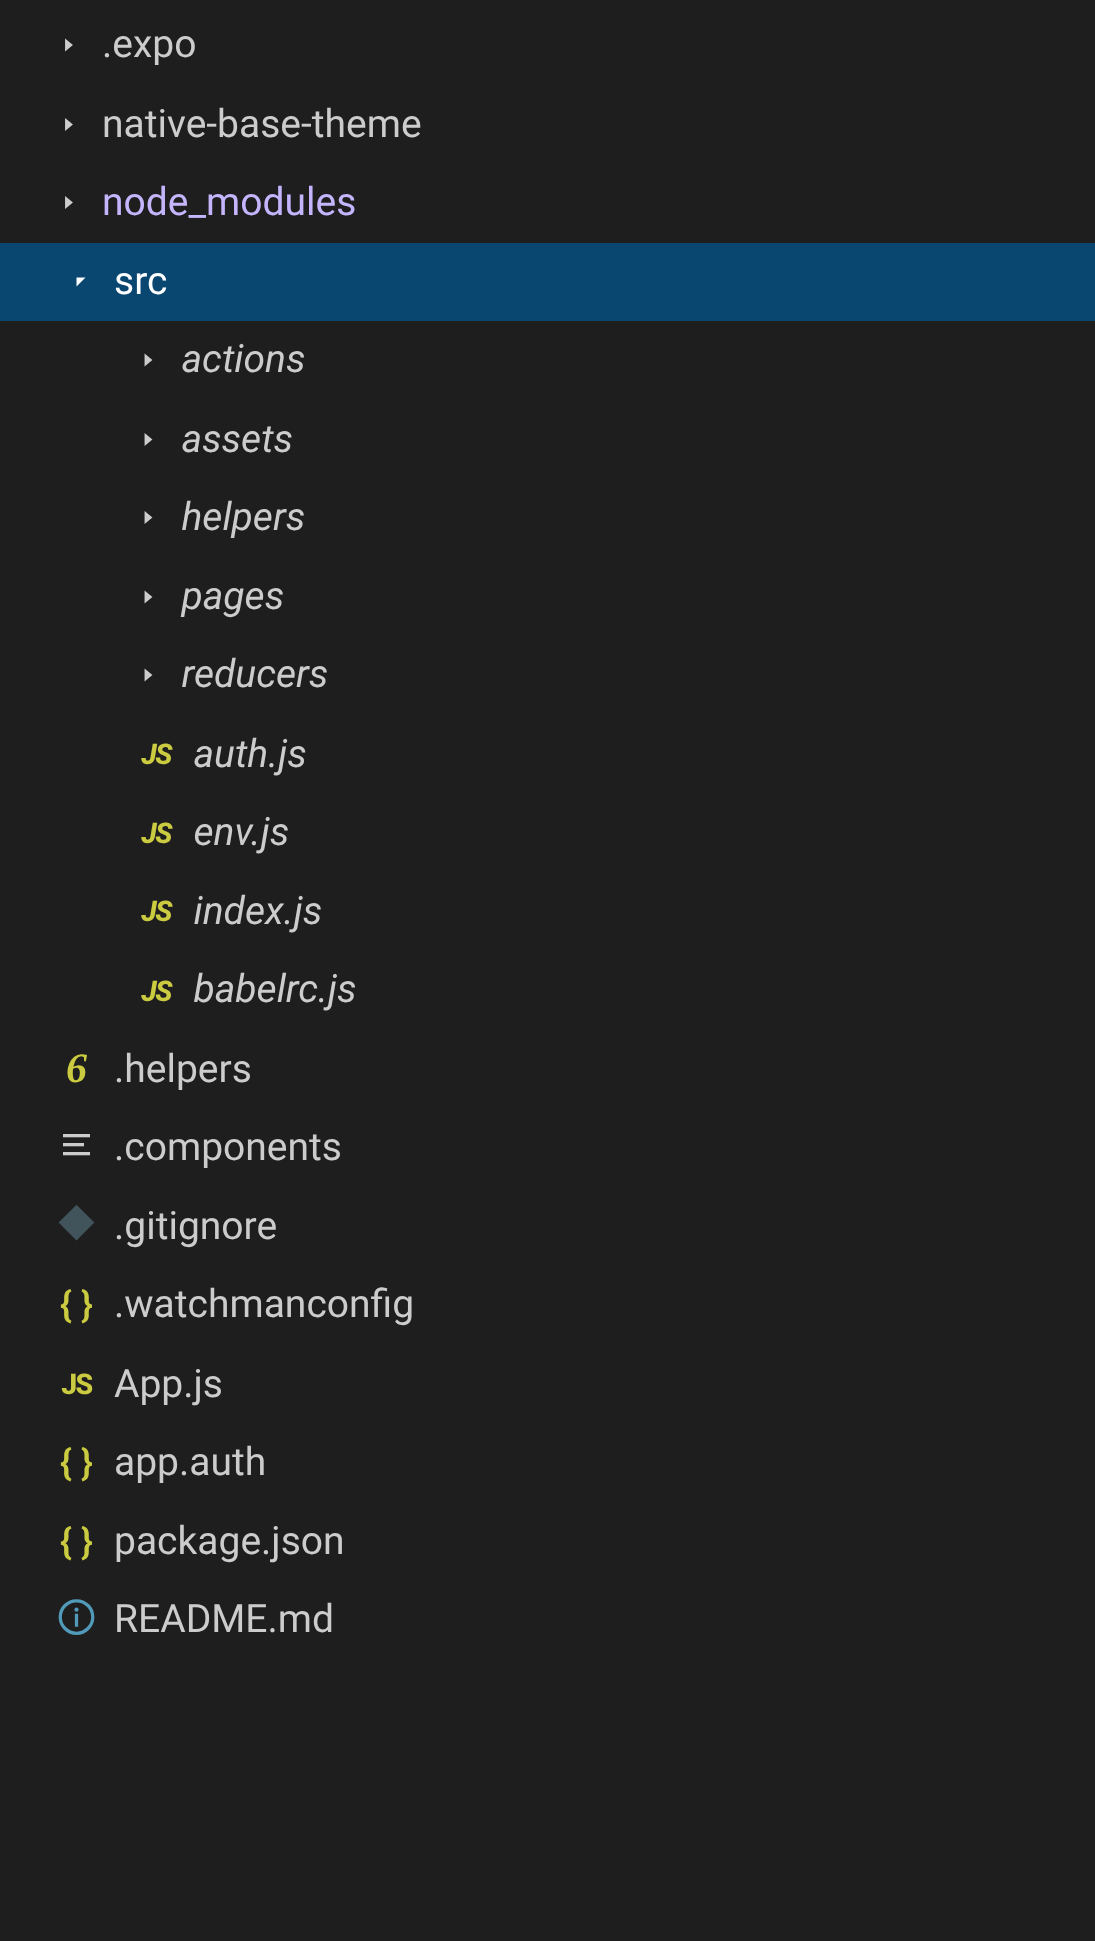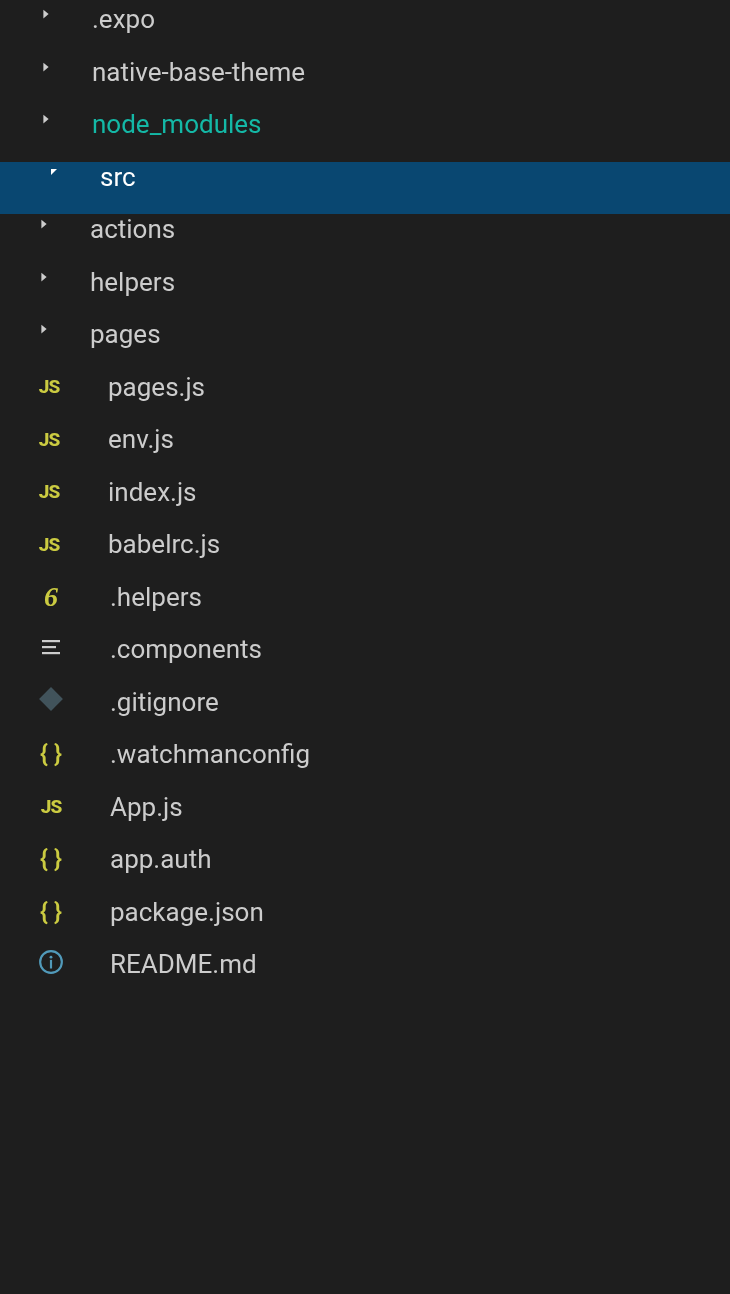--- a/index.html
+++ b/index.html
@@ -8,49 +8,48 @@
       color: #cccccc;
       font-family: -apple-system, BlinkMacSystemFont, "Segoe UI", Roboto, sans-serif;
       font-size: 26px;
       width: 730px;
       height: 1294px;
       overflow: hidden;
       padding-top: 4px;
     }
     .tree-item {
       display: flex;
-      align-items: flex-start;
+      align-items: center;
       height: 52.5px;
       cursor: pointer;
       white-space: nowrap;
-      gap: 24px;
     }
     .tree-item.selected {
       background: #094771;
       color: #ffffff;
       padding-left: 44px;
     }
     .tree-item.dimmed .label {
-      color: #14b8a6;
+      color: #c4b5fd;
     }
     .indent-0 { padding-left: 36px; }
-    .indent-1 { padding-left: 34px; }
+    .indent-1 { padding-left: 89px; font-style: italic; }
     .chevron {
       width: 20px;
       height: 20px;
       margin-right: 12px;
       flex-shrink: 0;
       display: flex;
       align-items: center;
       justify-content: center;
     }
     .icon-slot {
       width: 30px;
       height: 30px;
-      margin-right: 20px;
+      margin-right: 10px;
       flex-shrink: 0;
       display: flex;
       align-items: center;
       justify-content: center;
       font-size: 20px;
       font-weight: bold;
     }
     .label {
       color: #cccccc;
     }
@@ -106,35 +105,51 @@
         </svg>
       </span>
       <span class="label">actions</span>
     </div>
     <div class="tree-item indent-1">
       <span class="chevron">
         <svg viewBox="0 0 16 16" width="14" height="14">
           <path fill="currentColor" d="M5 3 L11 8 L5 13 Z"></path>
         </svg>
       </span>
+      <span class="label">assets</span>
+    </div>
+    <div class="tree-item indent-1">
+      <span class="chevron">
+        <svg viewBox="0 0 16 16" width="14" height="14">
+          <path fill="currentColor" d="M5 3 L11 8 L5 13 Z"></path>
+        </svg>
+      </span>
       <span class="label">helpers</span>
     </div>
     <div class="tree-item indent-1">
       <span class="chevron">
         <svg viewBox="0 0 16 16" width="14" height="14">
           <path fill="currentColor" d="M5 3 L11 8 L5 13 Z"></path>
         </svg>
       </span>
       <span class="label">pages</span>
     </div>
     <div class="tree-item indent-1">
-      <span class="icon-slot">
-        <span class="js-icon">JS</span>
-      </span>
-      <span class="label">pages.js</span>
+      <span class="chevron">
+        <svg viewBox="0 0 16 16" width="14" height="14">
+          <path fill="currentColor" d="M5 3 L11 8 L5 13 Z"></path>
+        </svg>
+      </span>
+      <span class="label">reducers</span>
+    </div>
+    <div class="tree-item indent-1">
+      <span class="icon-slot">
+        <span class="js-icon">JS</span>
+      </span>
+      <span class="label">auth.js</span>
     </div>
     <div class="tree-item indent-1">
       <span class="icon-slot">
         <span class="js-icon">JS</span>
       </span>
       <span class="label">env.js</span>
     </div>
     <div class="tree-item indent-1">
       <span class="icon-slot">
         <span class="js-icon">JS</span>

